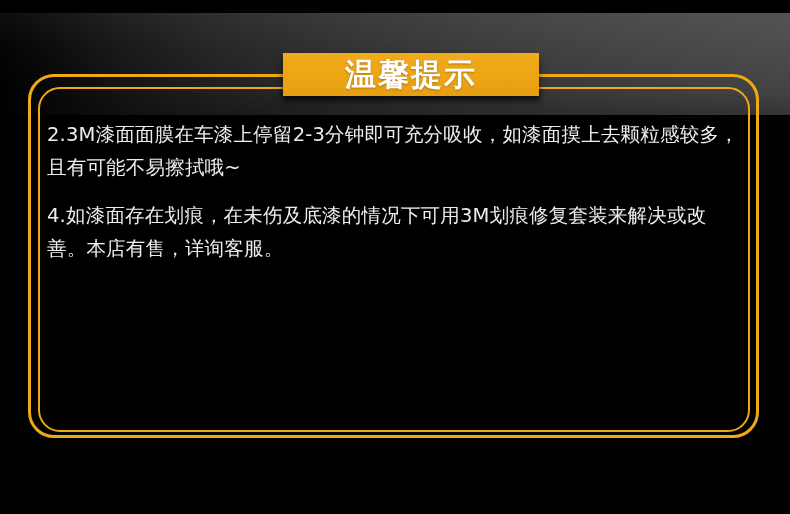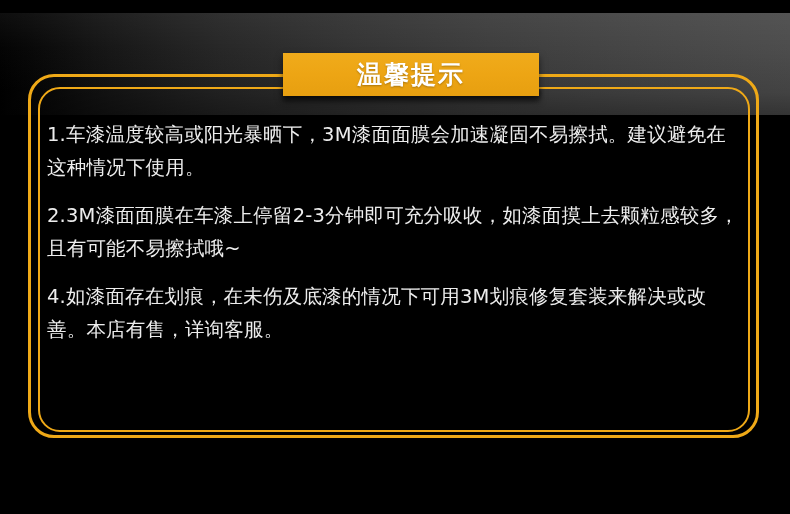--- a/index.html
+++ b/index.html
@@ -88,21 +88,21 @@
     width: 256px;
     height: 43px;
     background: linear-gradient(to bottom, #f0ab1b 0%, #eda514 50%, #e79f10 100%);
     display: flex;
     align-items: center;
     justify-content: center;
     box-shadow: 0 4px 7px rgba(0,0,0,0.55);
   }
   .banner-title {
     color: #ffffff;
-    font-size: 25px;
+    font-size: 31px;
     font-weight: bold;
     letter-spacing: 2px;
     line-height: 1;
     text-shadow: 0 1px 2px rgba(0,0,0,0.28);
     white-space: nowrap;
   }
 
   
   .body-text {
     position: absolute;
@@ -130,18 +130,17 @@
   <div class="frame-outer"></div>
   <div class="frame-inner"></div>
 
   <div class="banner-shadow"></div>
 
   <div class="banner">
     <span class="banner-title">温馨提示</span>
   </div>
 
   <div class="body-text">
-    <p class="tip-line">1.车漆温度较高或阳光暴晒下，3M漆面面膜会加速凝固不易擦拭。建议避免在这种情况下使用。</p>
     <p class="tip-line">2.3M漆面面膜在车漆上停留2-3分钟即可充分吸收，如漆面摸上去颗粒感较多，且有可能不易擦拭哦~</p>
     <p class="tip-line">4.如漆面存在划痕，在未伤及底漆的情况下可用3M划痕修复套装来解决或改善。本店有售，详询客服。</p>
   </div>
 
 </div>
 
 </body></html>

